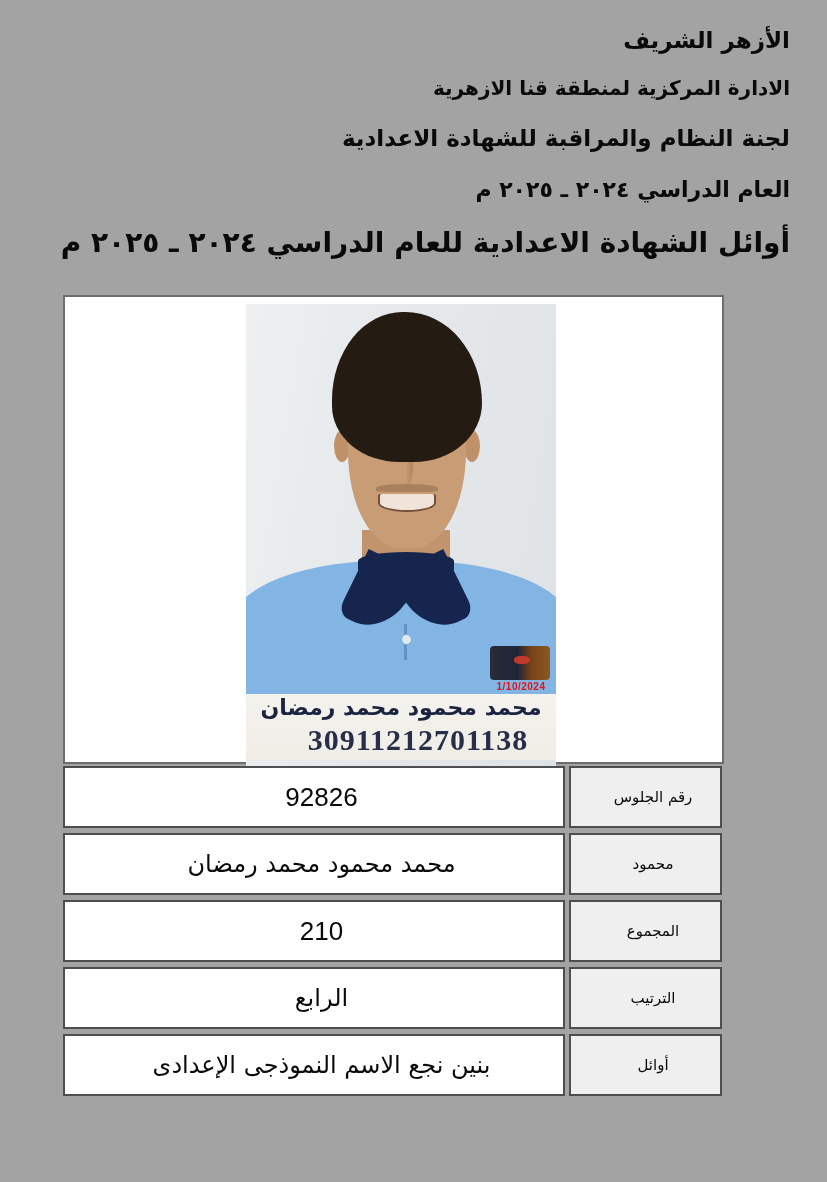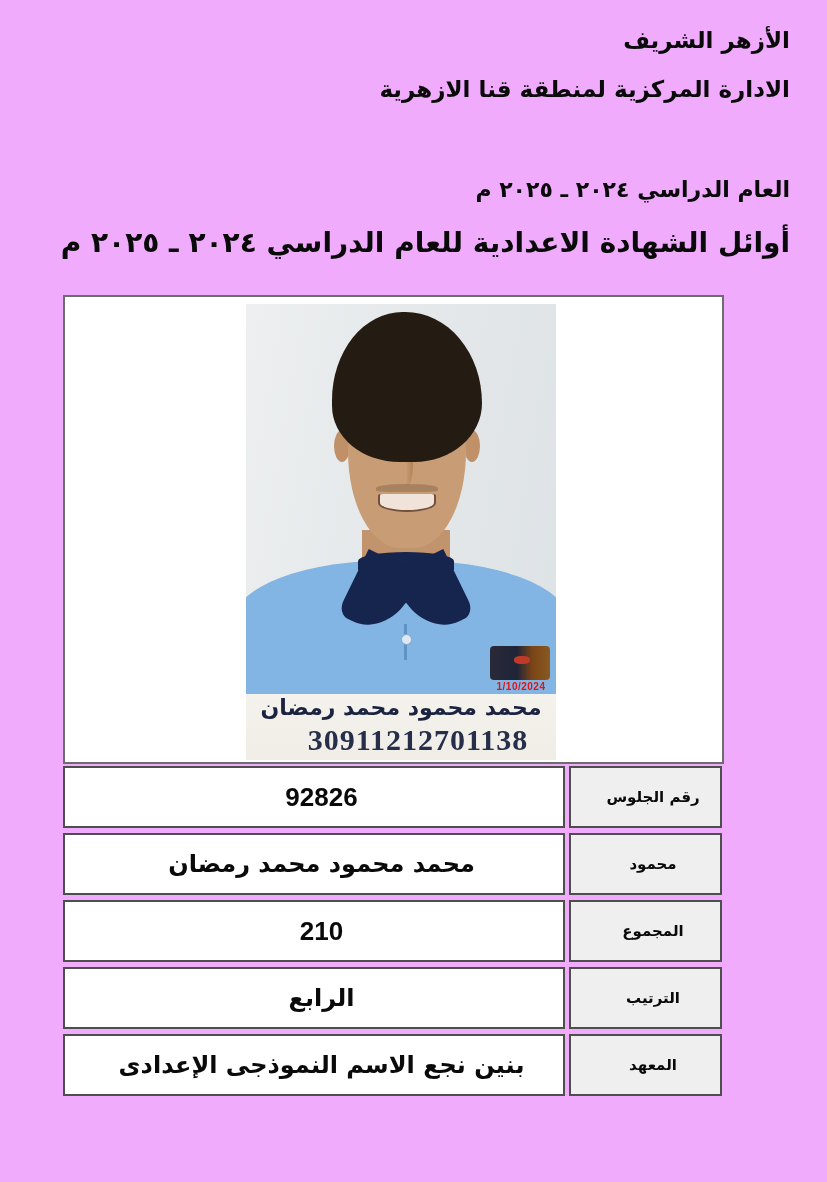--- a/index.html
+++ b/index.html
@@ -1,40 +1,40 @@
 <!DOCTYPE html>
 <html lang="ar"><head>
 <meta charset="utf-8">
 <style>
   html,body{margin:0;padding:0;background:#ffffff;}
   body{
     width:827px;height:1182px;position:relative;overflow:hidden;
     font-family:"Liberation Sans","DejaVu Sans",sans-serif;color:#000;
   }
-  .page{position:absolute;inset:0;background:#f0abfc;}
+  .page{position:absolute;inset:0;background:#a3a3a3;}
 
   
   .hdr{
     position:absolute;right:37px;direction:rtl;text-align:right;
     font-weight:bold;white-space:nowrap;color:#0a0a0a;
     font-family:"DejaVu Sans","Liberation Sans",sans-serif;
   }
   .hdr.l1{top:27px;font-size:23px;}
-  .hdr.l2{top:76px;font-size:23px;}
+  .hdr.l2{top:76px;font-size:20px;}
   .hdr.l3{top:125px;font-size:23px;}
   .hdr.l4{top:177px;font-size:22px;}
   .hdr.title{top:226px;font-size:28px;}
 
   
   .photo-frame{
     position:absolute;left:63px;top:295px;width:661px;height:469px;
     border:2px solid #6d6d6d;box-sizing:border-box;background:#fff;
   }
   .photo{
-    position:absolute;left:181px;top:7px;width:310px;height:456px;
+    position:absolute;left:181px;top:7px;width:310px;height:524px;
     background:linear-gradient(100deg,#edeff0 0%,#e3e7e9 55%,#dde2e6 100%);
     overflow:hidden;
   }
   .photo *{position:absolute;}
   .hair{
     left:86px;top:8px;width:150px;height:150px;background:#241b12;
     border-radius:48% 52% 46% 46% / 60% 62% 40% 38%;
   }
   .ear{width:16px;height:32px;background:#c09068;border-radius:50%;top:126px;}
   .ear.left{left:88px;}
@@ -102,35 +102,36 @@
   .result-table{
     position:absolute;left:63px;top:766px;width:659px;
     display:grid;direction:rtl;
     grid-template-columns:153px 1fr;
     grid-auto-rows:62px;
     column-gap:4px;row-gap:5px;
   }
   .cell{
     border:2px solid #4e4e4e;box-sizing:border-box;
     display:flex;align-items:center;justify-content:center;
-    font-weight:bold;direction:rtl;text-align:center;
+    font-weight:normal;direction:rtl;text-align:center;
     font-family:"DejaVu Sans","Liberation Sans",sans-serif;
     padding-left:15px;
   }
   .cell.label{background:#efefef;font-size:15px;color:#0a0a0a;}
   .cell.value{background:#ffffff;font-size:24px;color:#0a0a0a;}
   .cell.value.num{font-family:"Liberation Sans","DejaVu Sans",sans-serif;font-size:26px;}
 </style>
 </head>
 <body>
 
 <div class="page">
 
   <div class="hdr l1">الأزهر الشريف</div>
   <div class="hdr l2">الادارة المركزية لمنطقة قنا الازهرية</div>
+  <div class="hdr l3">لجنة النظام والمراقبة للشهادة الاعدادية</div>
   <div class="hdr l4">العام الدراسي ٢٠٢٤ ـ  ٢٠٢٥ م</div>
   <div class="hdr title">أوائل الشهادة الاعدادية للعام الدراسي ٢٠٢٤ ـ  ٢٠٢٥ م</div>
 
   <div class="photo-frame">
     <div class="photo">
       <div class="ear left"></div>
       <div class="ear right"></div>
       <div class="neck"></div>
       <div class="shirt"></div>
       <div class="collar-band"></div>
@@ -165,17 +166,17 @@
 
     <div class="cell label">محمود</div>
     <div class="cell value">محمد محمود محمد رمضان</div>
 
     <div class="cell label">المجموع</div>
     <div class="cell value num">210</div>
 
     <div class="cell label">الترتيب</div>
     <div class="cell value">الرابع</div>
 
-    <div class="cell label">المعهد</div>
+    <div class="cell label">أوائل</div>
     <div class="cell value">بنين نجع الاسم النموذجى الإعدادى</div>
 
   </div>
 </div>
 
 </body></html>

